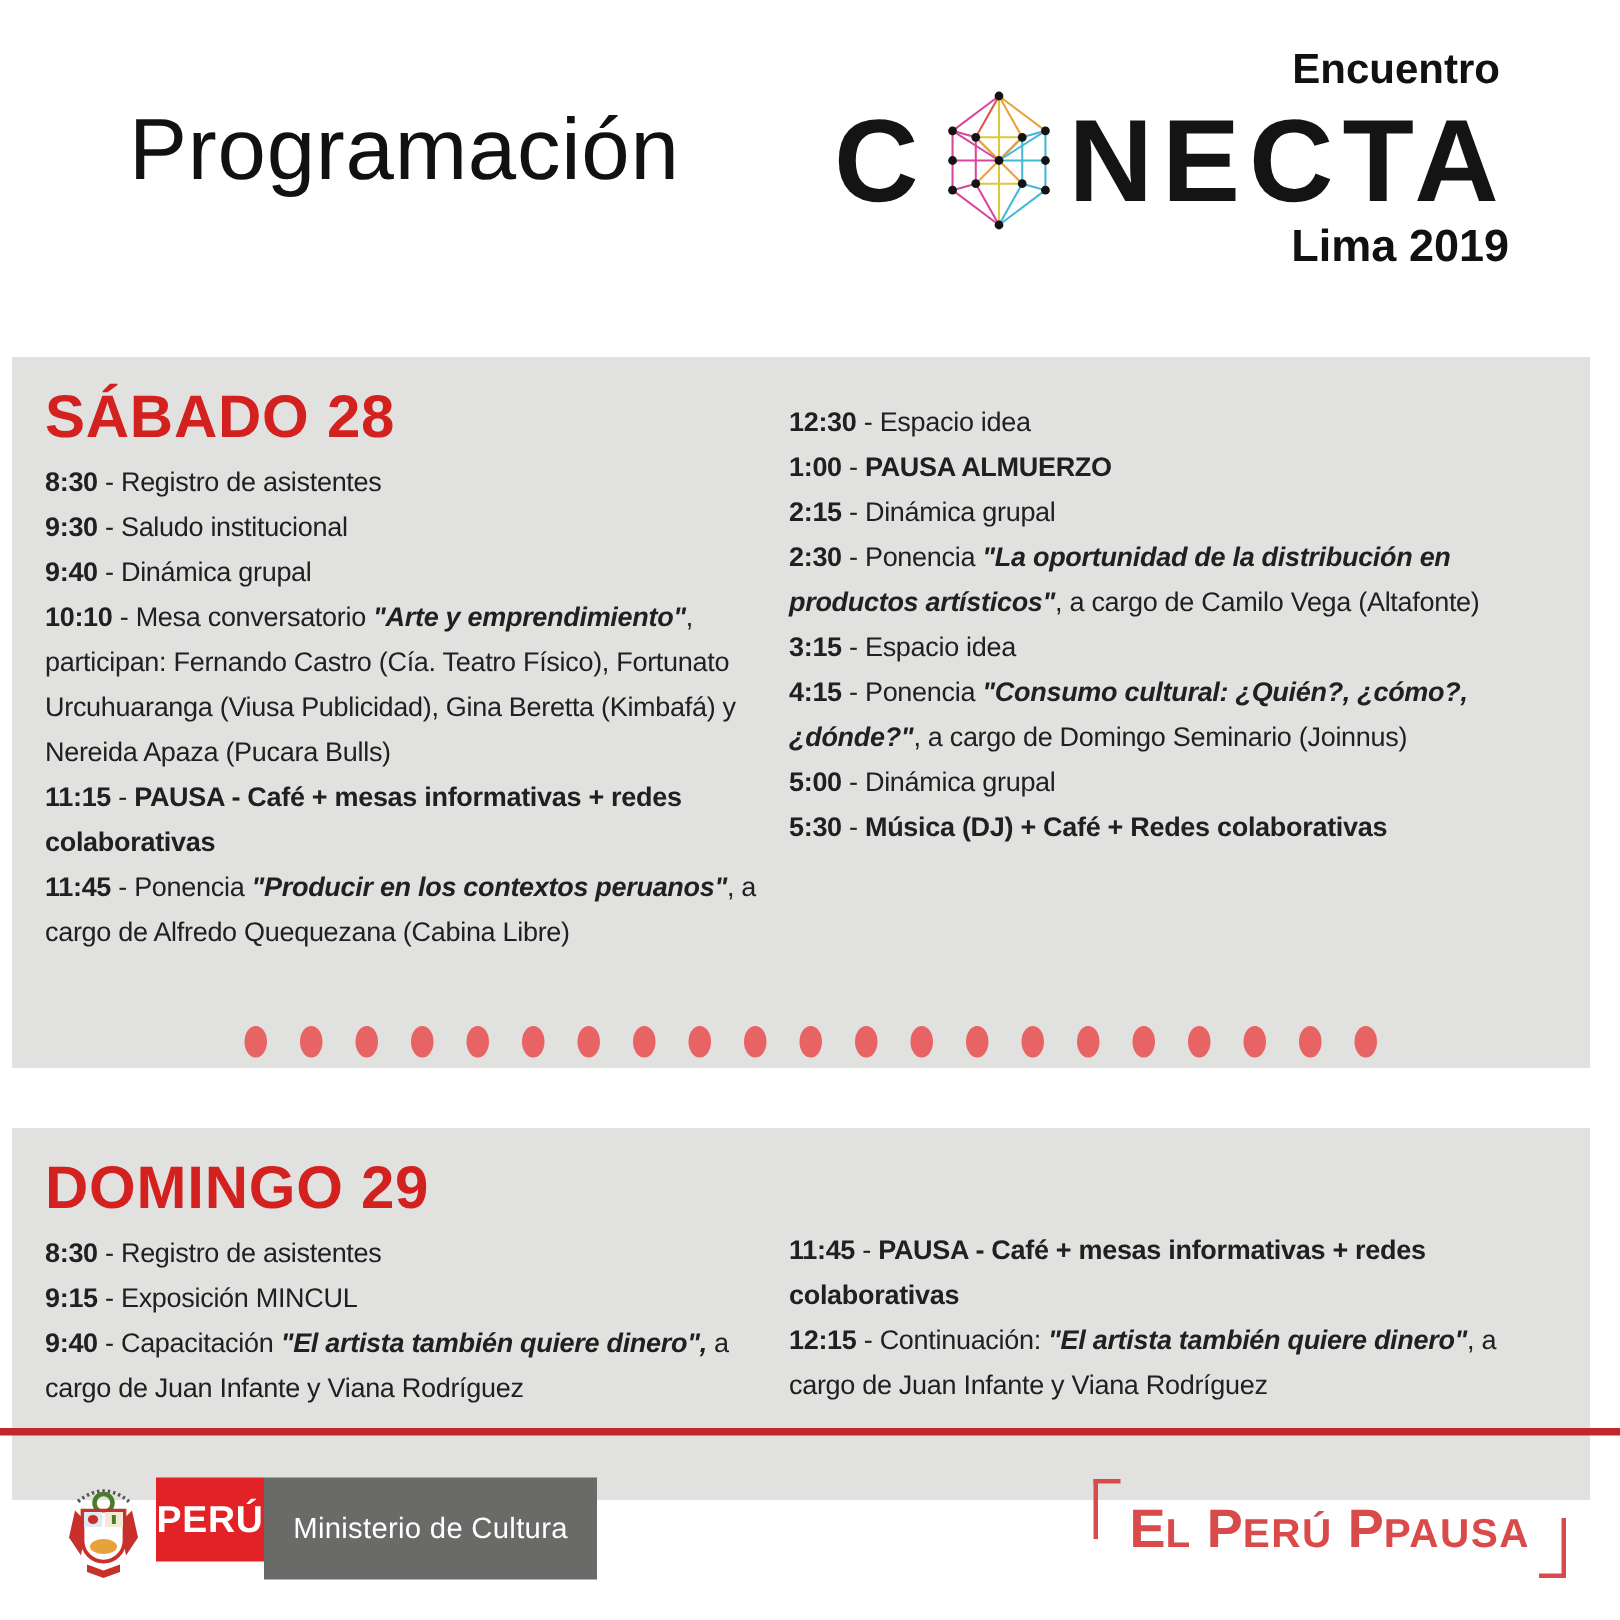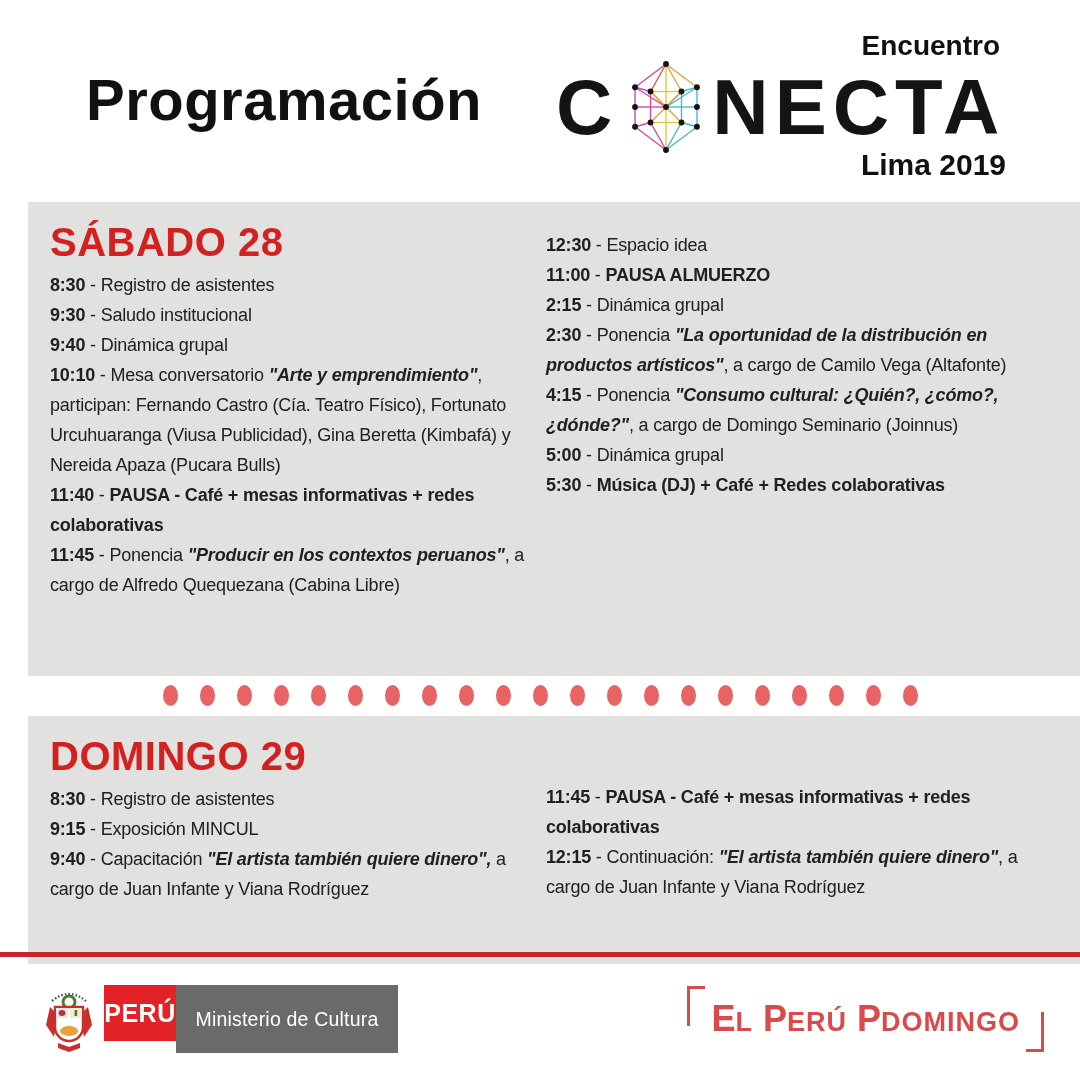--- a/index.html
+++ b/index.html
@@ -18,42 +18,43 @@
     width:1080px;height:1080px;
     font-family:"Liberation Sans",sans-serif;
     background:#ffffff;
     position:relative;
   }
   .page{position:relative;width:1080px;height:1080px;background:#fff;overflow:hidden;}
 
   
   .page-title{
     position:absolute;left:86px;top:66px;margin:0;
-    font-size:58px;font-weight:700;color:#111;letter-spacing:0.5px;
+    font-size:58px;font-weight:400;color:#111;letter-spacing:0.5px;
   }
   .logo-kicker{
     position:absolute;right:80px;top:30px;
     font-size:28px;font-weight:700;color:#111;
   }
   .logo-word{
     position:absolute;left:556px;top:54px;height:106px;
     display:flex;align-items:center;
   }
   .logo-letter{font-size:78px;font-weight:800;color:#141414;letter-spacing:6px;line-height:1;}
   .logo-net{width:86px;height:102px;margin:0 3px 0 5px;}
   .logo-sub{
     position:absolute;right:74px;top:148px;
     font-size:30px;font-weight:700;color:#111;
   }
 
   
   .section{
-    position:absolute;left:28px;width:1052px;
+    position:absolute;left:8px;width:1052px;
     background:var(--section-bg);
     padding:18px 18px 0 22px;
+    margin-top:36px;
   }
   #section-0{top:202px;height:474px;}
   #section-1{top:716px;height:248px;}
   .cols{display:grid;grid-template-columns:482px 1fr;column-gap:14px;}
   .section-title{
     margin:0 0 6px 0;
     font-size:40px;line-height:44px;font-weight:800;
     color:var(--accent-red);letter-spacing:0.5px;
   }
   .item{
@@ -186,29 +187,30 @@
 
   <div class="section" id="section-0">
     <div class="cols">
       <div class="col-l">
         <h2 class="section-title">SÁBADO 28</h2>
         <div>
             <p class="item"><span class="seg-b">8:30</span><span class="seg-r"> - Registro de asistentes</span></p>
             <p class="item"><span class="seg-b">9:30</span><span class="seg-r"> - Saludo institucional</span></p>
             <p class="item"><span class="seg-b">9:40</span><span class="seg-r"> - Dinámica grupal</span></p>
             <p class="item"><span class="seg-b">10:10</span><span class="seg-r"> - Mesa conversatorio </span><span class="seg-bi">"Arte y emprendimiento"</span><span class="seg-r">, participan: Fernando Castro (Cía. Teatro Físico), Fortunato Urcuhuaranga (Viusa Publicidad), Gina Beretta (Kimbafá) y Nereida Apaza (Pucara Bulls)</span></p>
-            <p class="item"><span class="seg-b">11:40</span><span class="seg-r"> - </span><span class="seg-b">PAUSA - Café + mesas informativas + redes colaborativas</span></p>
+            <p class="item"><span class="seg-b">11:15</span><span class="seg-r"> - </span><span class="seg-b">PAUSA - Café + mesas informativas + redes colaborativas</span></p>
             <p class="item"><span class="seg-b">11:45</span><span class="seg-r"> - Ponencia </span><span class="seg-bi">"Producir en los contextos peruanos"</span><span class="seg-r">, a cargo de Alfredo Quequezana (Cabina Libre)</span></p>
           </div>
       </div>
       <div class="col-r">
           <p class="item"><span class="seg-b">12:30</span><span class="seg-r"> - Espacio idea</span></p>
-          <p class="item"><span class="seg-b">11:00</span><span class="seg-r"> - </span><span class="seg-b">PAUSA ALMUERZO</span></p>
+          <p class="item"><span class="seg-b">1:00</span><span class="seg-r"> - </span><span class="seg-b">PAUSA ALMUERZO</span></p>
           <p class="item"><span class="seg-b">2:15</span><span class="seg-r"> - Dinámica grupal</span></p>
           <p class="item"><span class="seg-b">2:30</span><span class="seg-r"> - Ponencia </span><span class="seg-bi">"La oportunidad de la distribución en productos artísticos"</span><span class="seg-r">, a cargo de Camilo Vega (Altafonte)</span></p>
+          <p class="item"><span class="seg-b">3:15</span><span class="seg-r"> - Espacio idea</span></p>
           <p class="item"><span class="seg-b">4:15</span><span class="seg-r"> - Ponencia </span><span class="seg-bi">"Consumo cultural: ¿Quién?, ¿cómo?, ¿dónde?"</span><span class="seg-r">, a cargo de Domingo Seminario (Joinnus)</span></p>
           <p class="item"><span class="seg-b">5:00</span><span class="seg-r"> - Dinámica grupal</span></p>
           <p class="item"><span class="seg-b">5:30</span><span class="seg-r"> - </span><span class="seg-b">Música (DJ) + Café + Redes colaborativas</span></p>
         </div>
     </div>
   </div>
 
   <div class="dots"><span class="dot"></span><span class="dot"></span><span class="dot"></span><span class="dot"></span><span class="dot"></span><span class="dot"></span><span class="dot"></span><span class="dot"></span><span class="dot"></span><span class="dot"></span><span class="dot"></span><span class="dot"></span><span class="dot"></span><span class="dot"></span><span class="dot"></span><span class="dot"></span><span class="dot"></span><span class="dot"></span><span class="dot"></span><span class="dot"></span><span class="dot"></span></div>
 
   <div class="section" id="section-1">
@@ -258,19 +260,19 @@
         <span class="slogan-word">
           <span class="cap">E</span>
           <span class="rest">L</span>
         </span>
         <span class="slogan-word">
           <span class="cap">P</span>
           <span class="rest">ERÚ</span>
         </span>
         <span class="slogan-word">
           <span class="cap">P</span>
-          <span class="rest">DOMINGO</span>
+          <span class="rest">PAUSA</span>
         </span>
       </span>
     <span class="br-br"></span>
   </div>
 
 </div>
 
 </body></html>

